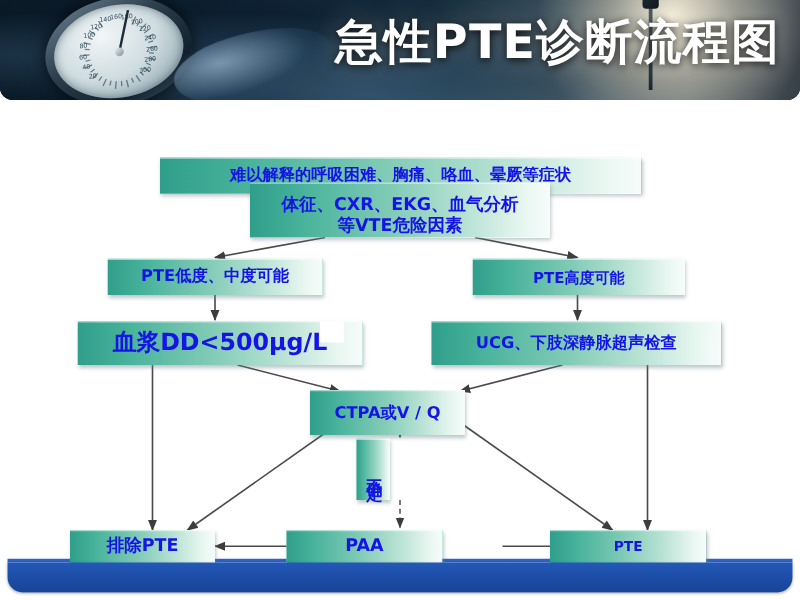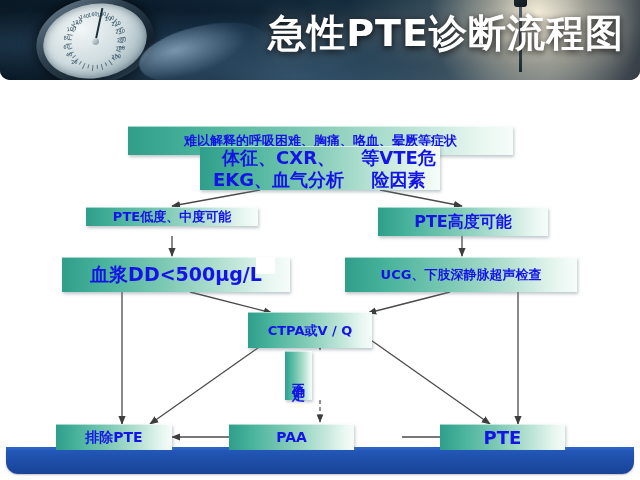--- a/index.html
+++ b/index.html
@@ -225,40 +225,40 @@
     <g stroke="#4a4a4a" stroke-width="1.2" fill="none" stroke-dasharray="4,3" marker-end="url(#ah)">
 
       <line x1="320" y1="338" x2="320" y2="350"></line>
 
       <line x1="320" y1="400" x2="320" y2="422"></line>
     </g>
   </svg>
 
   <div class="box" style="left:128px;top:99px;width:385px;height:29px;font-size:13px;margin-top:27px;">难以解释的呼吸困难、胸痛、咯血、晕厥等症状</div>
 
-  <div class="box" style="left:200px;top:146px;width:240px;height:44px;font-size:18px;flex-direction:row;">
+  <div class="box" style="left:200px;top:146px;width:240px;height:44px;font-size:14px;flex-direction:column;justify-content:flex-end;">
     <span>体征、CXR、EKG、血气分析</span>
     <span>等VTE危险因素</span>
   </div>
 
-  <div class="box" style="left:86px;top:207px;width:172px;height:19px;font-size:13px;">PTE低度、中度可能</div>
-
-  <div class="box" style="left:378px;top:207px;width:170px;height:29px;font-size:16px;">PTE高度可能</div>
+  <div class="box" style="left:86px;top:207px;width:172px;height:29px;font-size:13px;">PTE低度、中度可能</div>
+
+  <div class="box" style="left:378px;top:207px;width:170px;height:29px;font-size:12px;">PTE高度可能</div>
 
   <div class="box" style="left:62px;top:257px;width:228px;height:35px;font-size:19px;">血浆DD&lt;500μg/L</div>
   <div class="notch" style="left:256px;top:257px;width:19px;height:17px;"></div>
 
   <div class="box" style="left:345px;top:257px;width:232px;height:35px;font-size:13px;">UCG、下肢深静脉超声检查</div>
 
   <div class="box" style="left:248px;top:312px;width:124px;height:36px;font-size:13px;">CTPA或V / Q</div>
 
   <div class="box vert" style="left:285px;top:351px;width:27px;height:49px;font-size:13px;">不确定</div>
 
   <div class="box" style="left:56px;top:424px;width:116px;height:27px;font-size:14px;">排除PTE</div>
 
   <div class="box" style="left:229px;top:424px;width:125px;height:27px;font-size:14px;">PAA</div>
 
-  <div class="box" style="left:440px;top:424px;width:125px;height:27px;font-size:18px;">PTE</div>
+  <div class="box" style="left:440px;top:424px;width:125px;height:27px;font-size:11px;">PTE</div>
 
   <div class="footer-top"></div>
   <div class="footer"></div>
 
 </div>
 
 </body></html>

